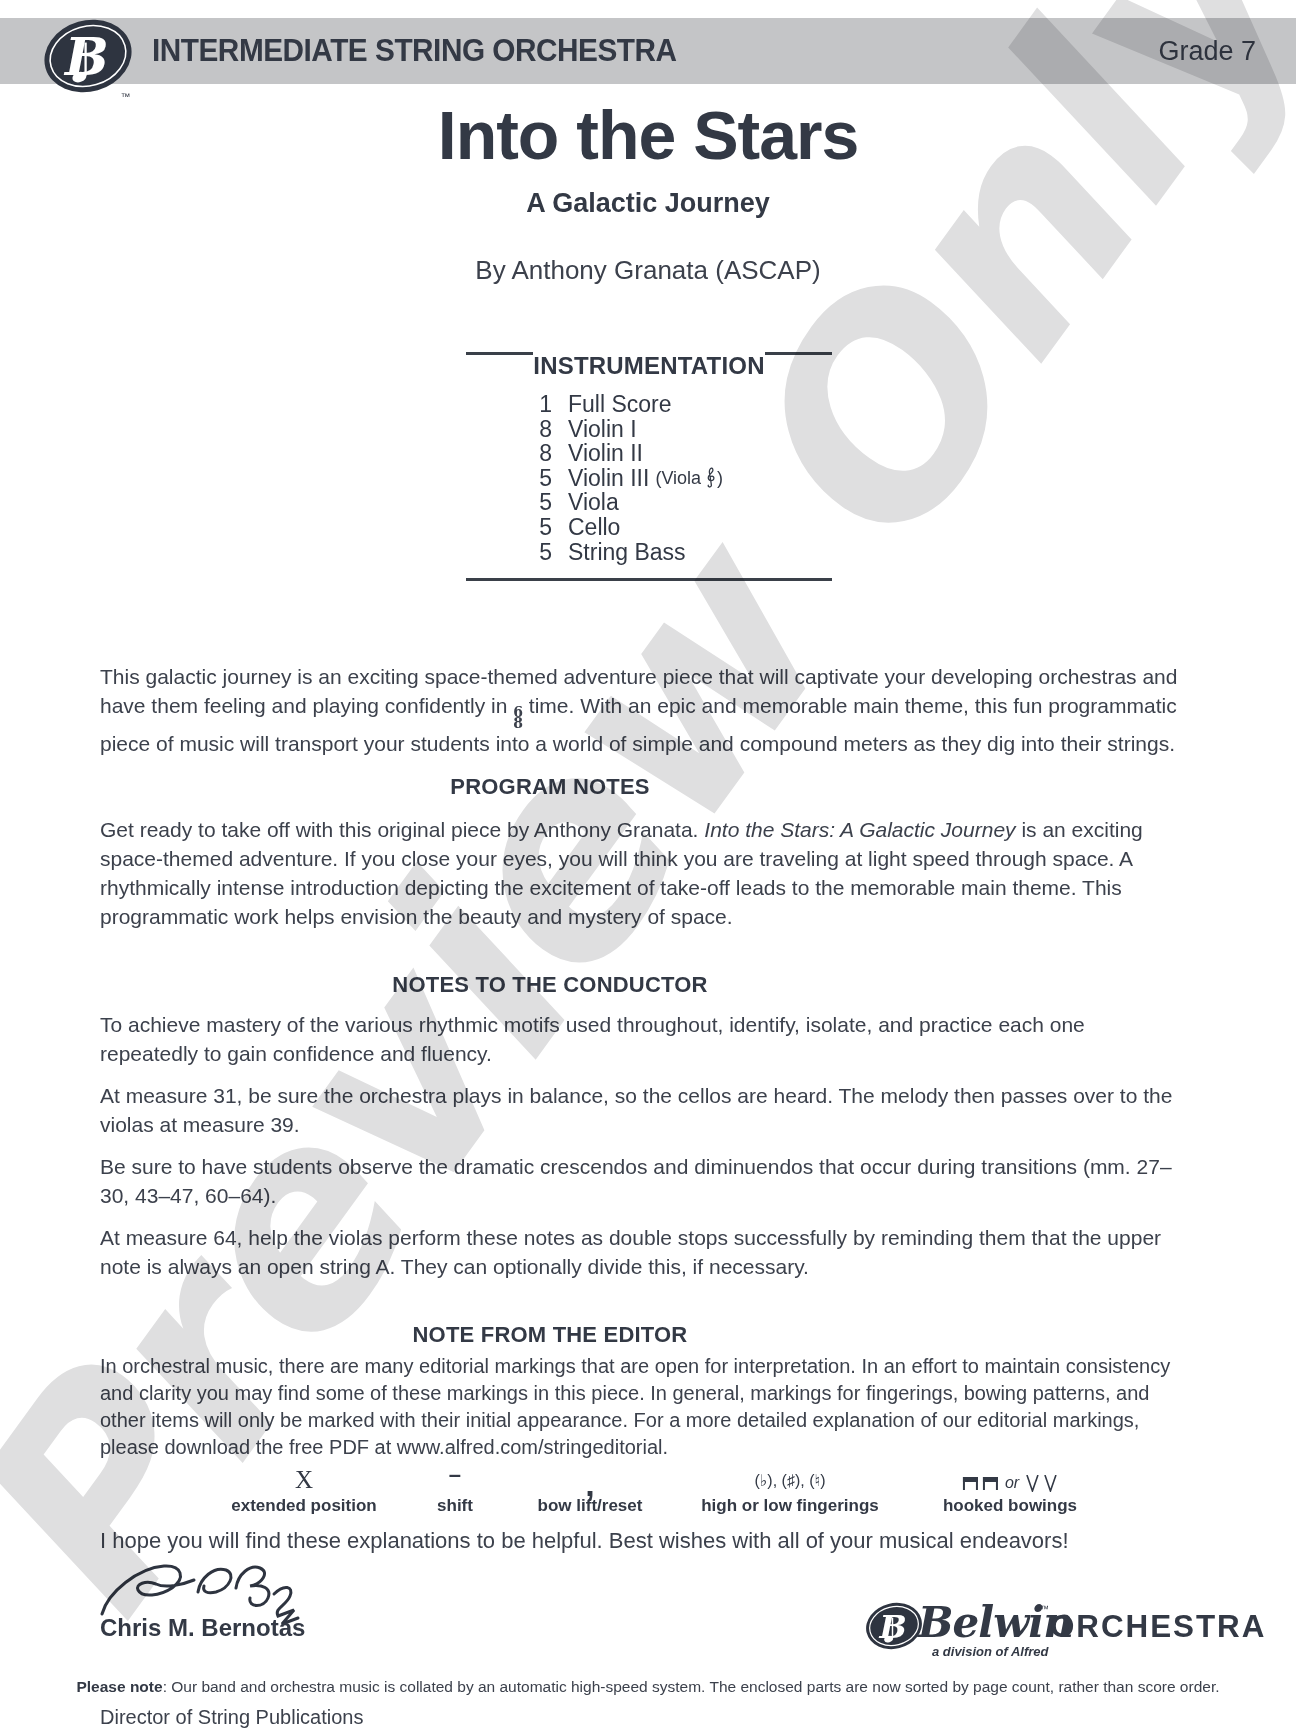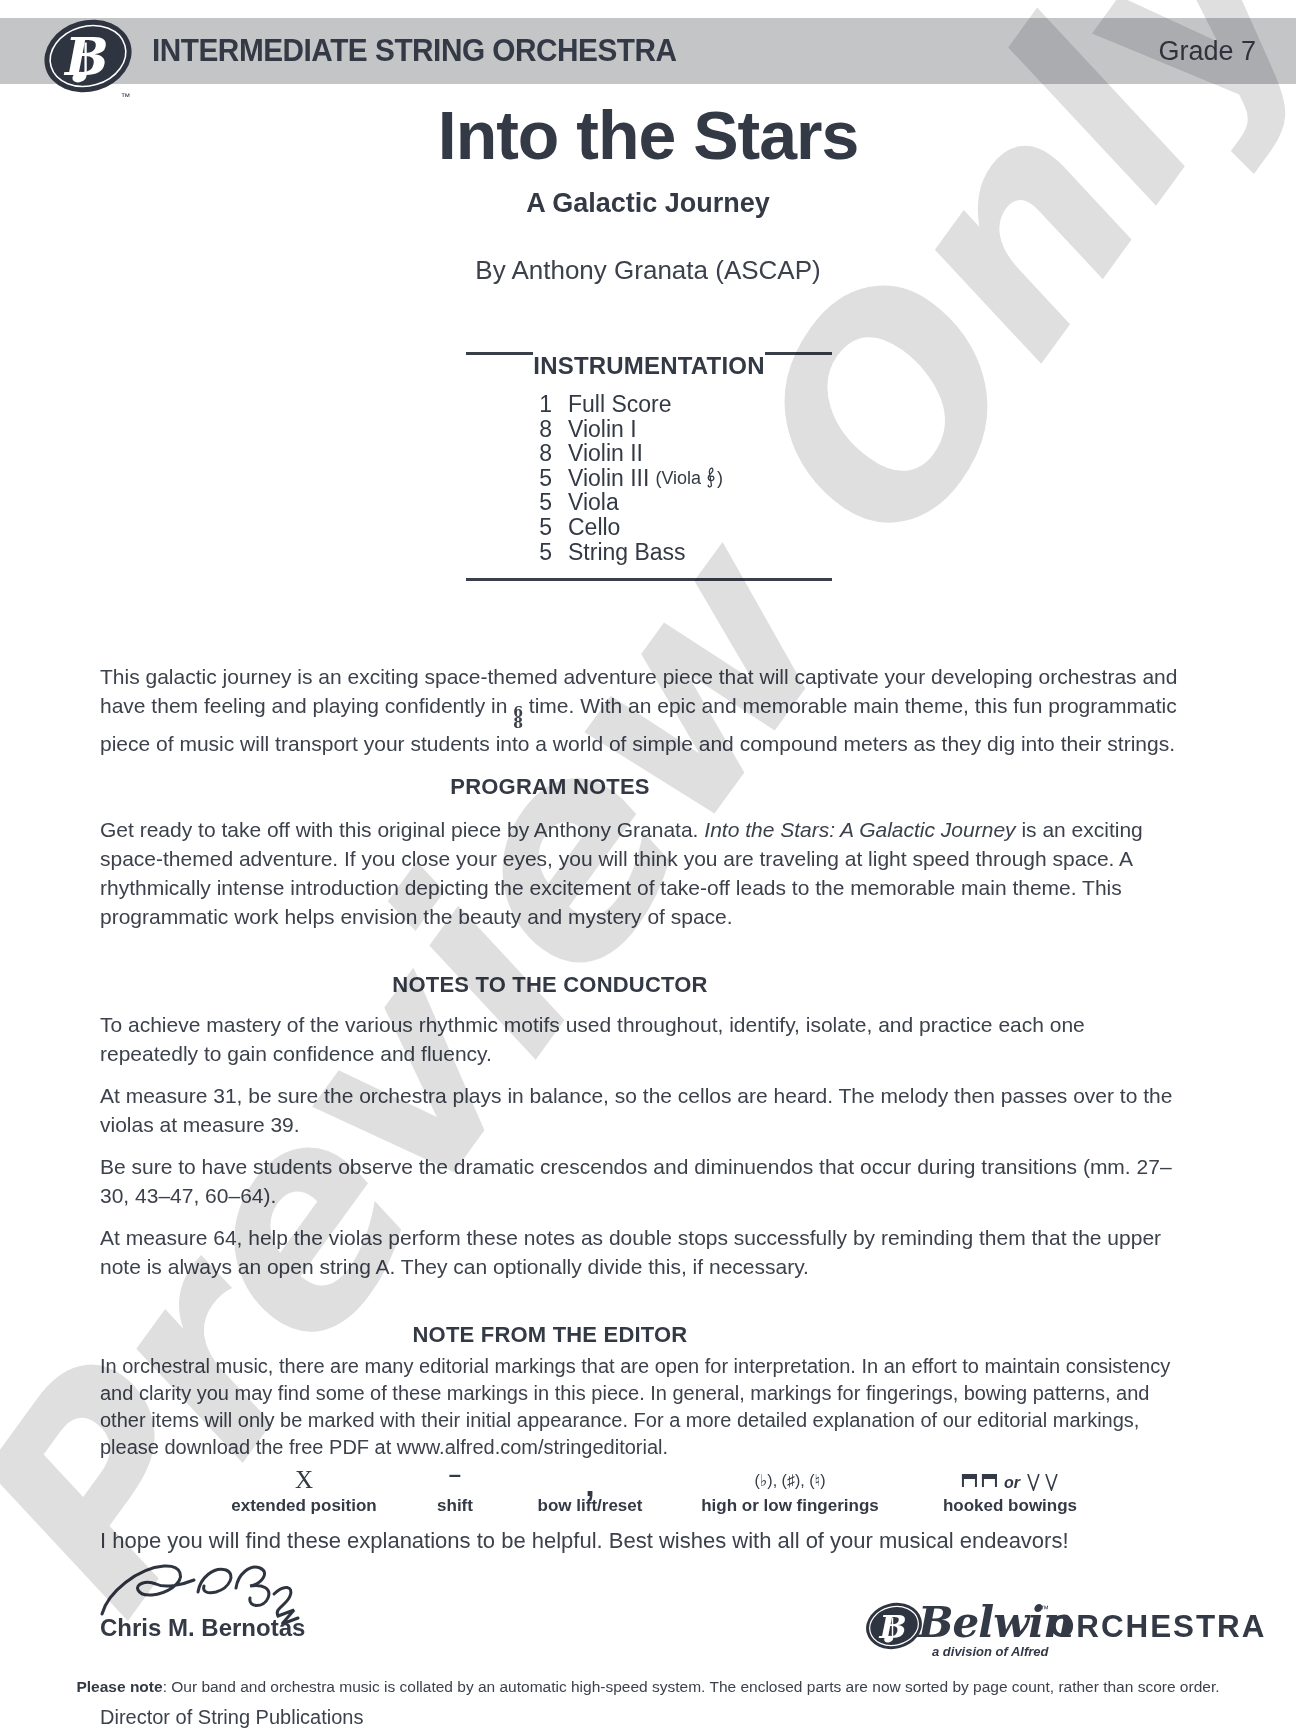--- a/index.html
+++ b/index.html
@@ -58,21 +58,21 @@
   .para { margin-bottom:13px; }
   
   .legend { position:absolute; top:1462px; left:0; width:1296px; height:58px; color:#333945; }
   .leg-item { position:absolute; transform:translateX(-50%); text-align:center; }
   .leg-sym { height:32px; display:flex; align-items:flex-end; justify-content:center; font-size:24px; }
   .leg-label { font-size:17px; font-weight:bold; margin-top:2px; white-space:nowrap; }
   .sym-x { font-family:"Liberation Serif",serif; font-size:25px; }
   .sym-dash { font-weight:bold; font-size:22px; padding-bottom:6px; }
   .sym-comma { font-weight:bold; font-size:34px; line-height:20px; }
   .sym-fing { font-size:16px; padding-bottom:4px; white-space:nowrap; }
-  .bow-row { display:flex; align-items:flex-start; gap:5px; padding-bottom:2px;font-weight:bold; }
+  .bow-row { display:flex; align-items:center; gap:5px; padding-bottom:2px; }
   .downbow { display:inline-block; width:15px; height:13px; border-top:5px solid #333945; border-left:2.5px solid #333945; border-right:2.5px solid #333945; }
   .or { font-style:italic; font-size:16px; padding:0 2px; }
   .upbow { width:13px; height:17px; }
   
   .closing { position:absolute; left:100px; top:1528px; width:1086px; font-size:22px; }
   .sig-svg { position:absolute; left:96px; top:1556px; width:230px; height:72px; }
   .sig-name { position:absolute; left:100px; top:1614px; font-size:24px; font-weight:bold; color:#333945; }
   .sig-title { position:absolute; left:100px; top:1706px; font-size:20px; }
   
   .pub { position:absolute; left:862px; top:1596px; width:340px; height:70px; }

